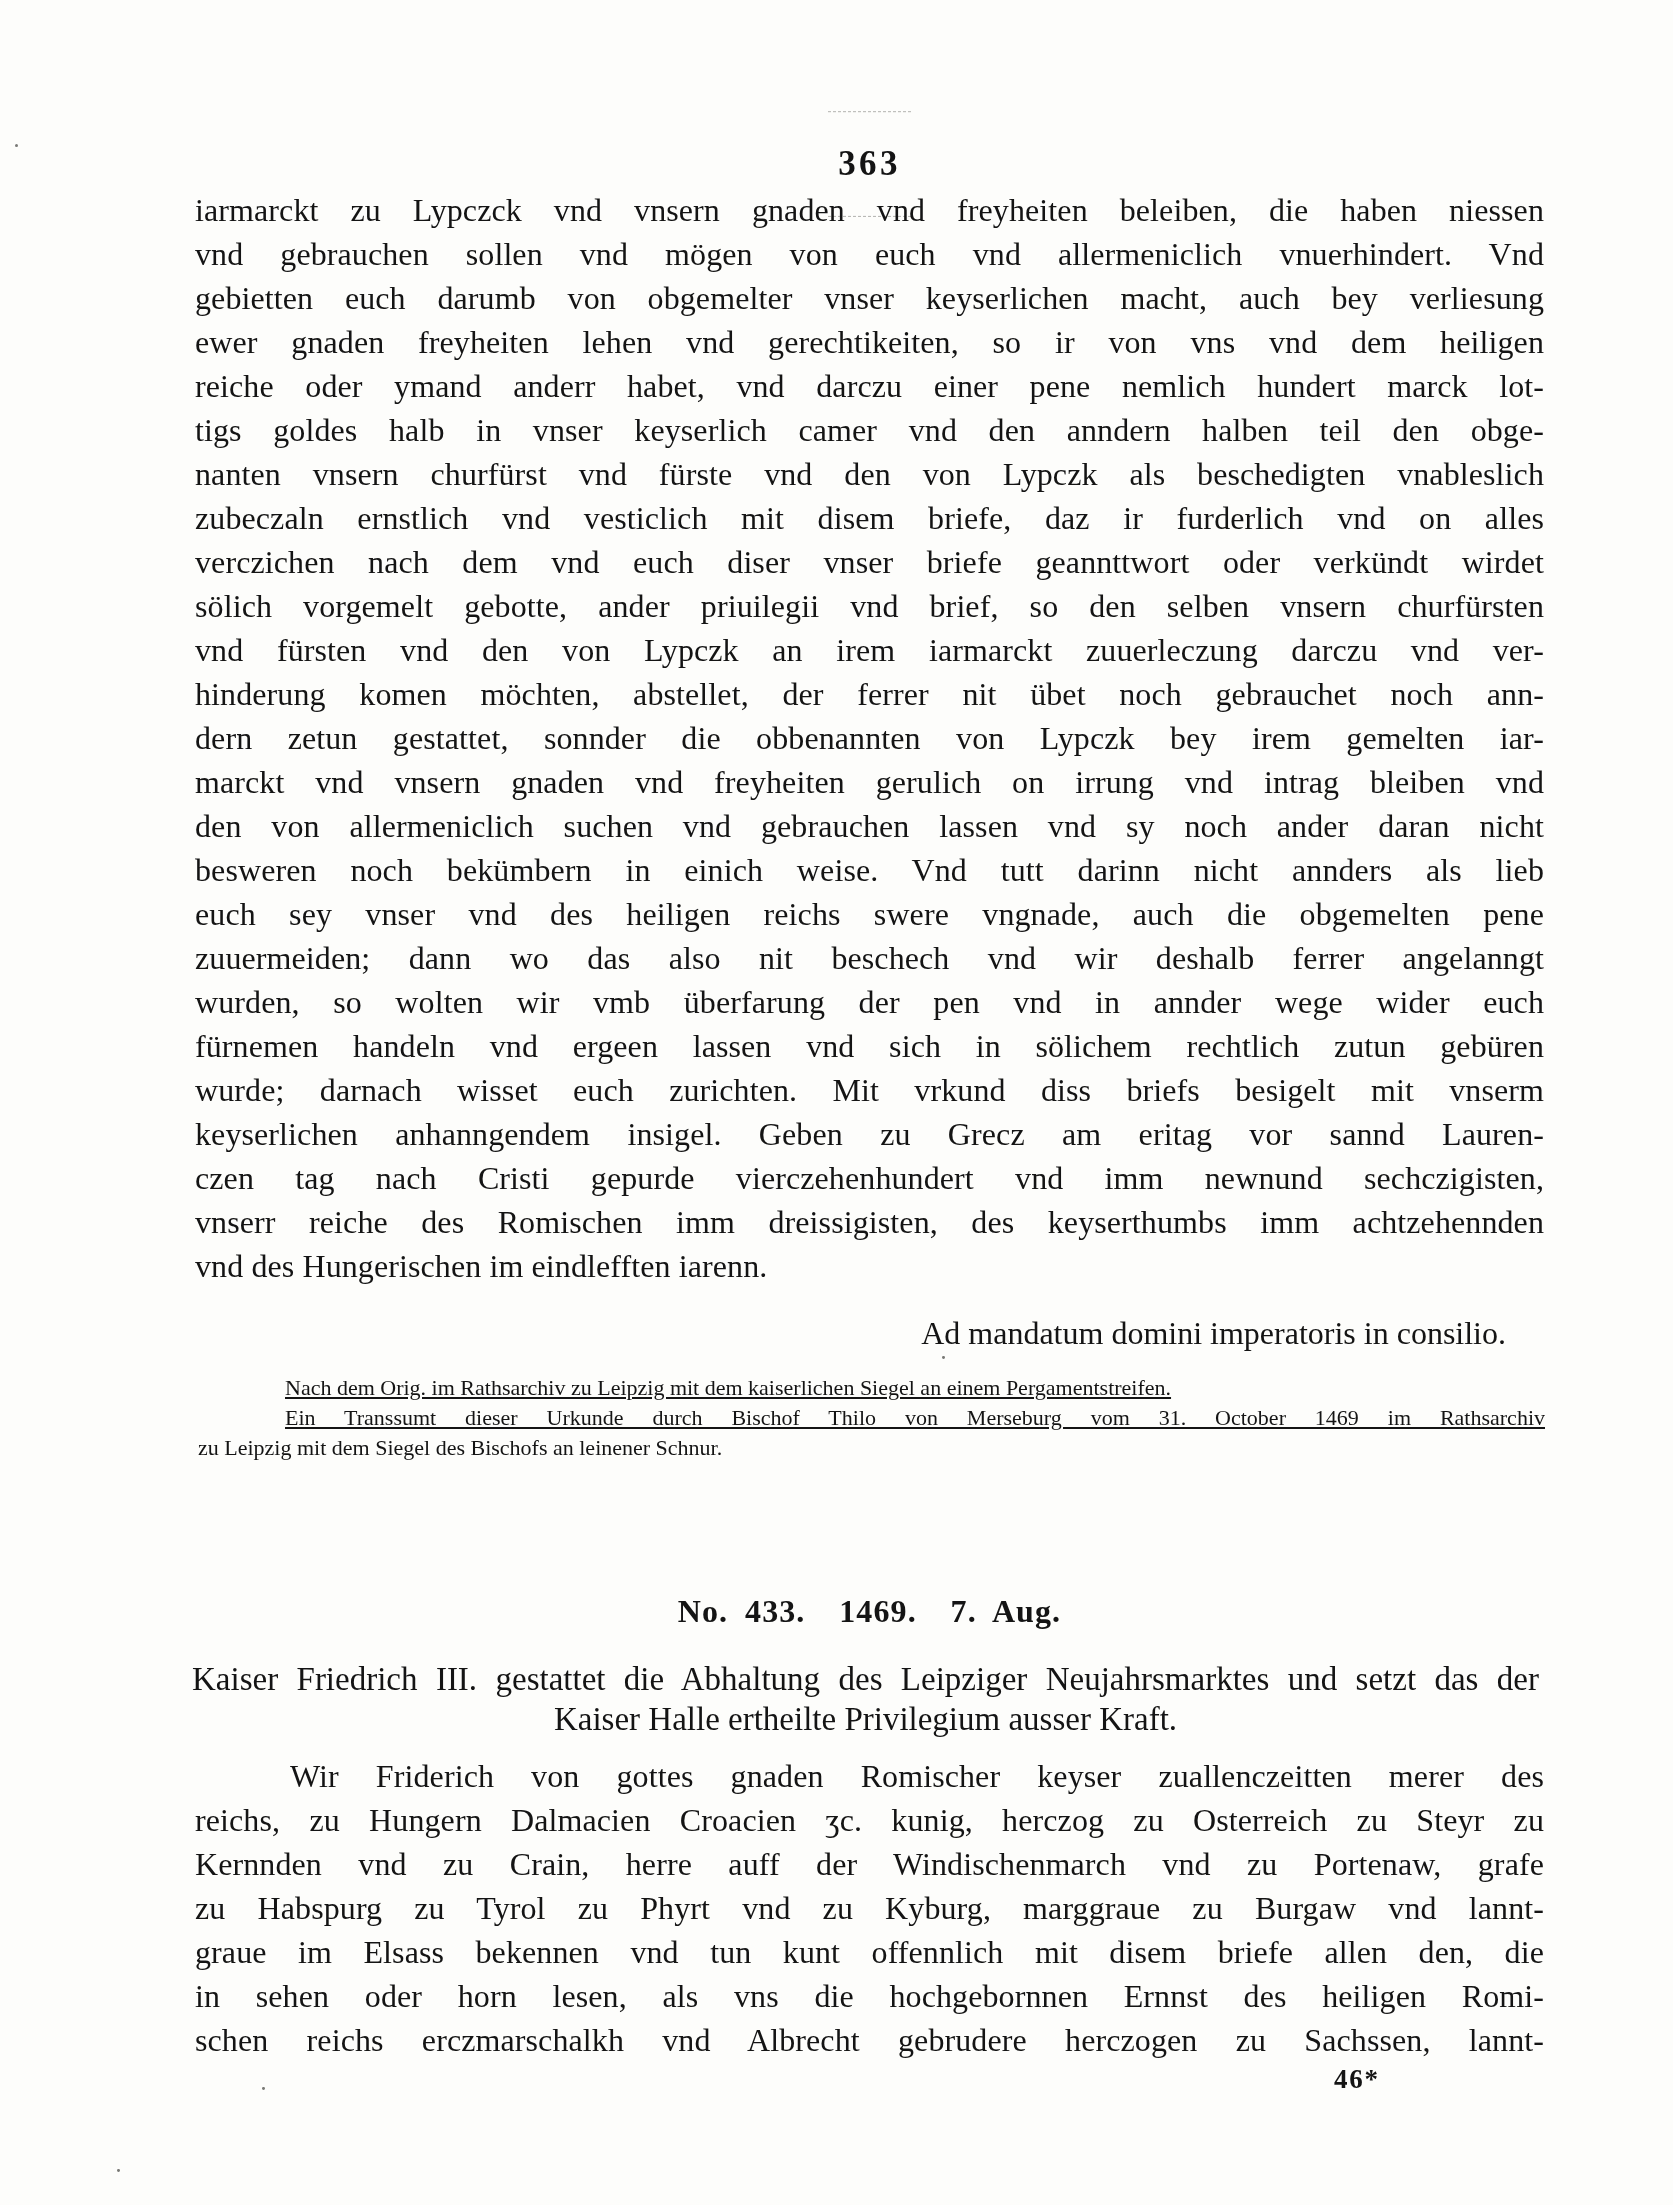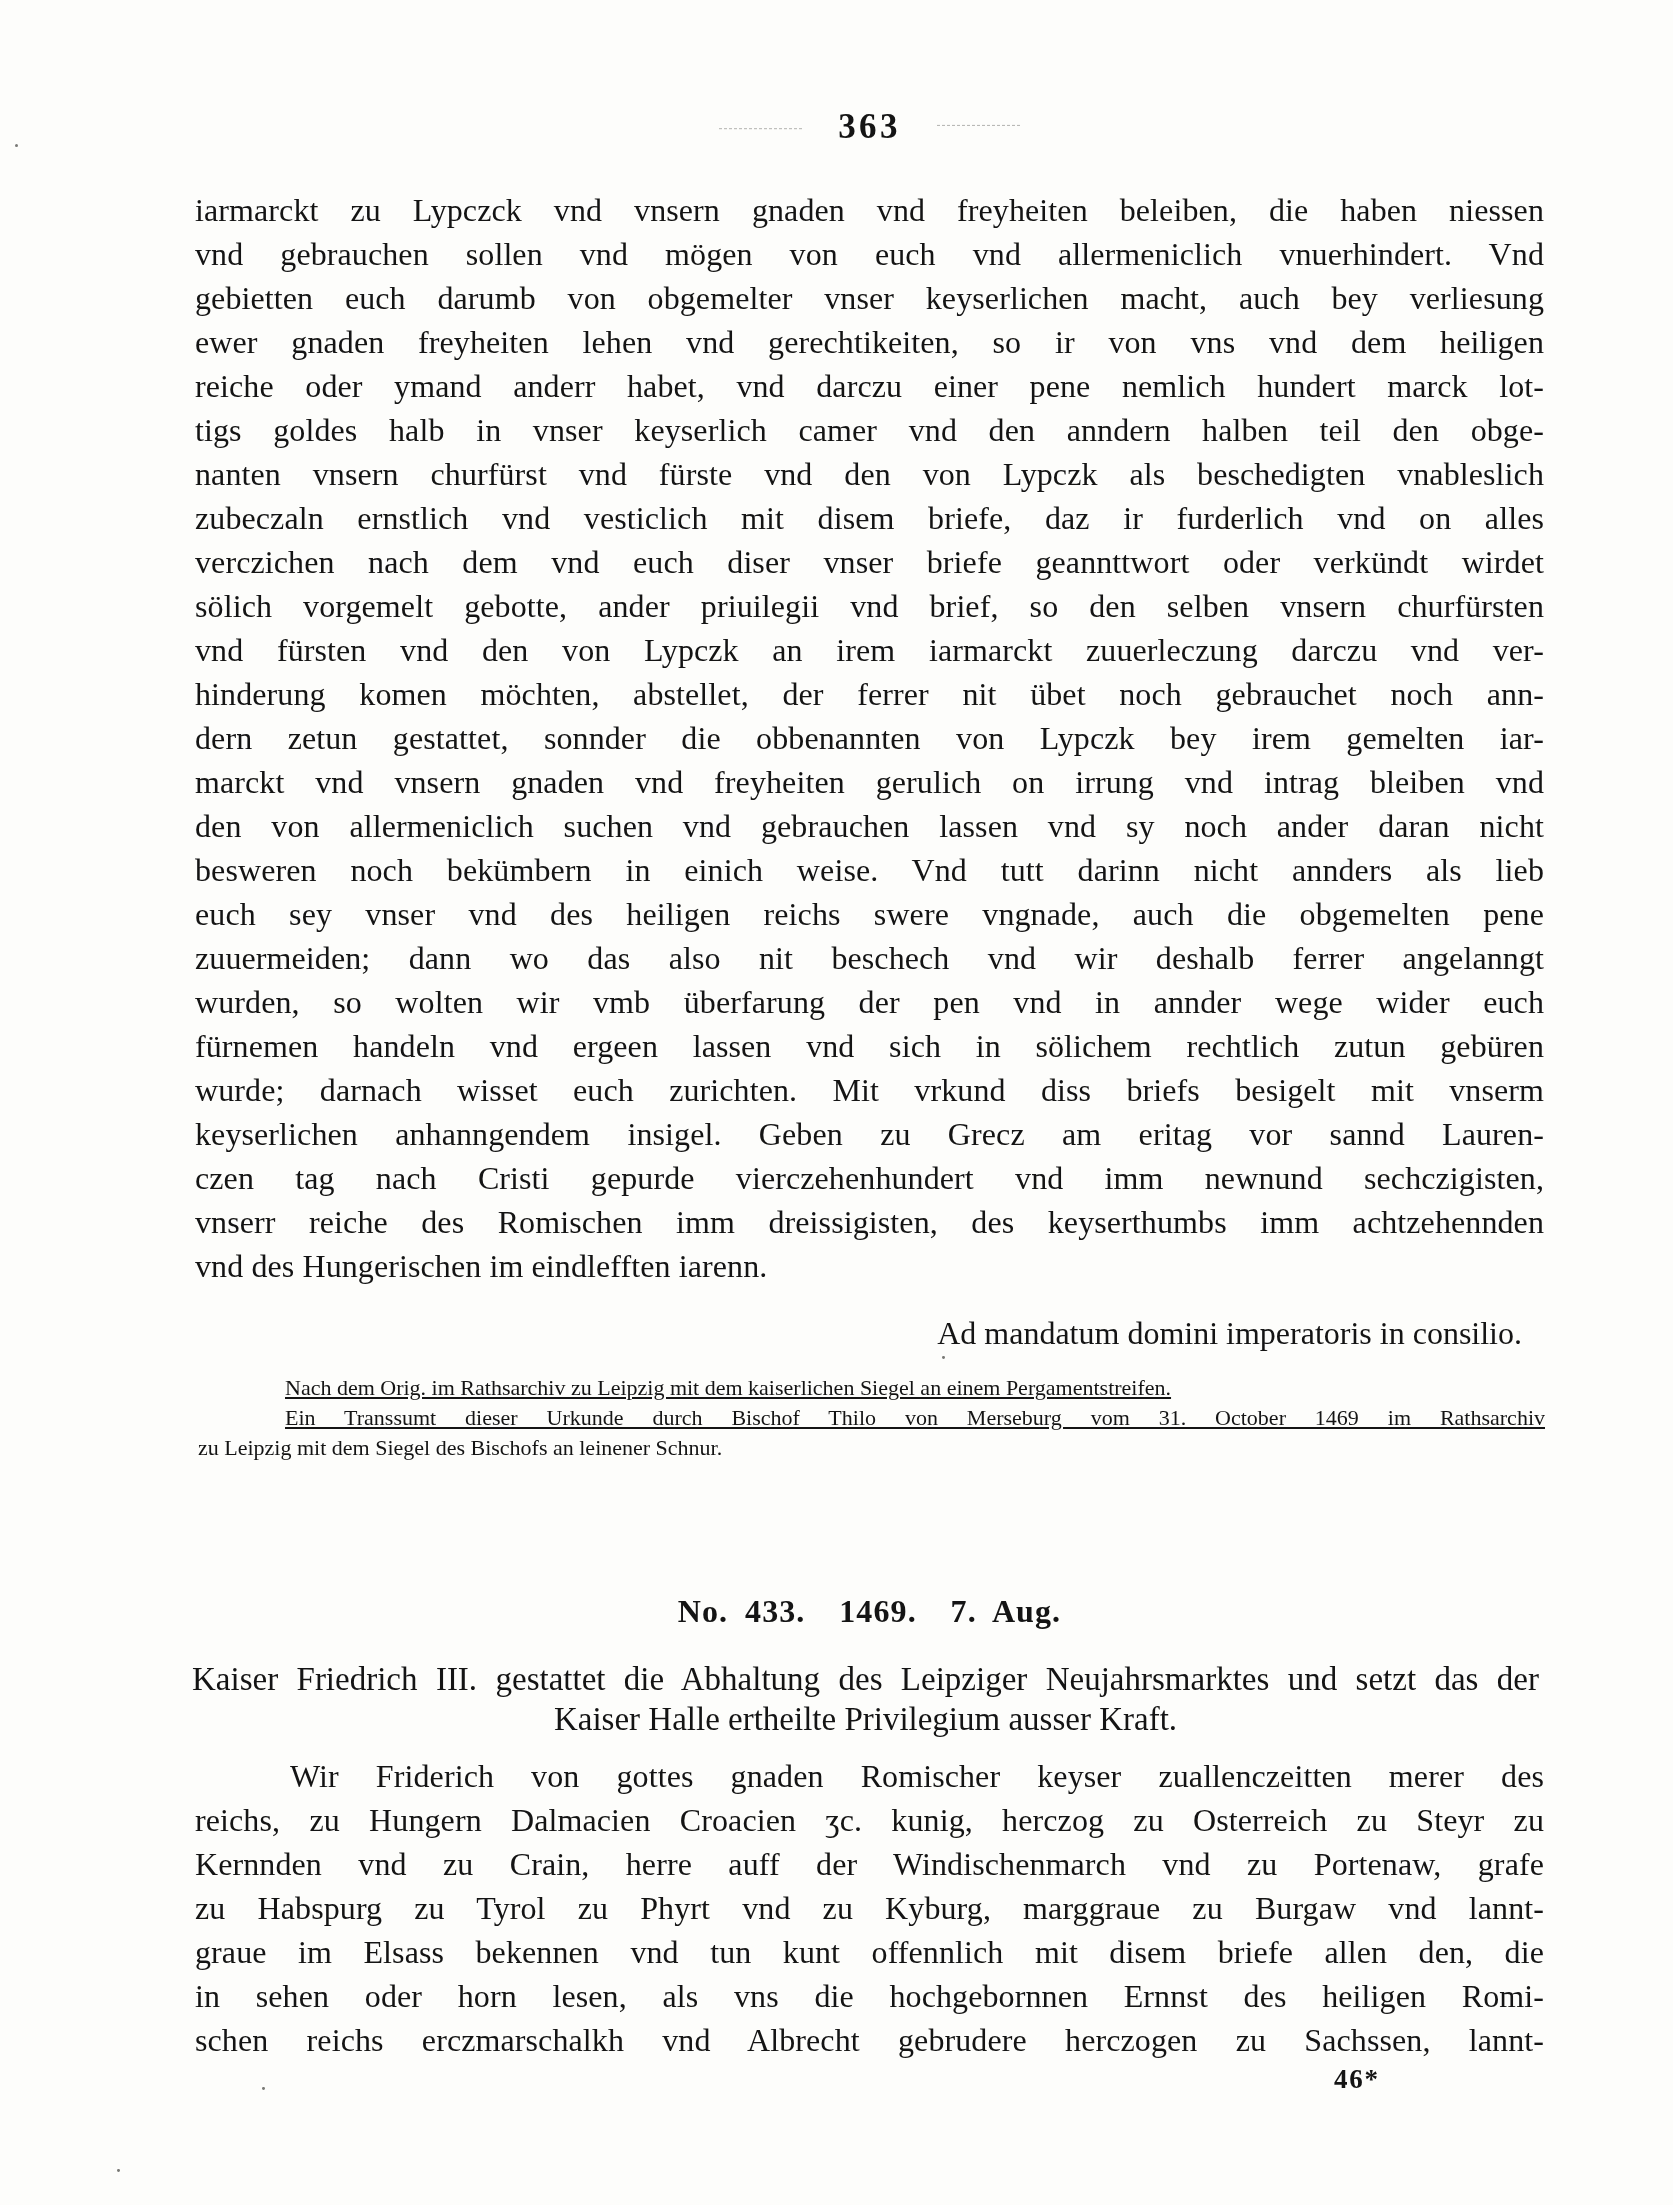--- a/index.html
+++ b/index.html
@@ -8,21 +8,21 @@
     width:1673px;height:2205px;
     margin:0 auto;
     background:#fdfdfb;
     color:#141414;
     font-family:"Liberation Serif","DejaVu Serif",serif;
     overflow:hidden;
   }
   
   .pagehead{
     position:absolute;top:109px;left:195px;width:1349px;
-    display:flex;align-items:center;justify-content:center;gap:36px;
+    display:flex;align-items:center;justify-content:center;gap:36px;flex-direction:column;
   }
   .pagenum{
     font-size:35px;font-weight:bold;letter-spacing:3.3px;line-height:1;
   }
   .headrule{
     width:83px;height:0;
     border-top:1.7px dashed #8a8a86;
     opacity:.65;
   }
   .headrule.left{transform:translateY(2.2px);}
@@ -36,21 +36,21 @@
   .bodytext .line{
     text-align:justify;text-align-last:justify;
     white-space:normal;
   }
   #p1{top:188px;}
   #p1 .line:last-child{text-align-last:left;}
   #p2{top:1754px;}
   #p2 .line:first-child{text-indent:95px;}
   
   .subscription{
-    position:absolute;top:1312px;left:195px;width:1327px;
+    position:absolute;top:1312px;left:179px;width:1327px;
     font-size:32px;line-height:43px;text-align:right;
   }
   
   #footnote{
     position:absolute;top:1373px;left:198px;width:1347px;
     font-size:22px;line-height:30px;
   }
   #footnote .line{text-align:left;}
   #footnote .line:nth-child(-n+2){text-indent:87px;text-decoration:underline;}
   #footnote .line:nth-child(2){text-align:justify;text-align-last:justify;}

